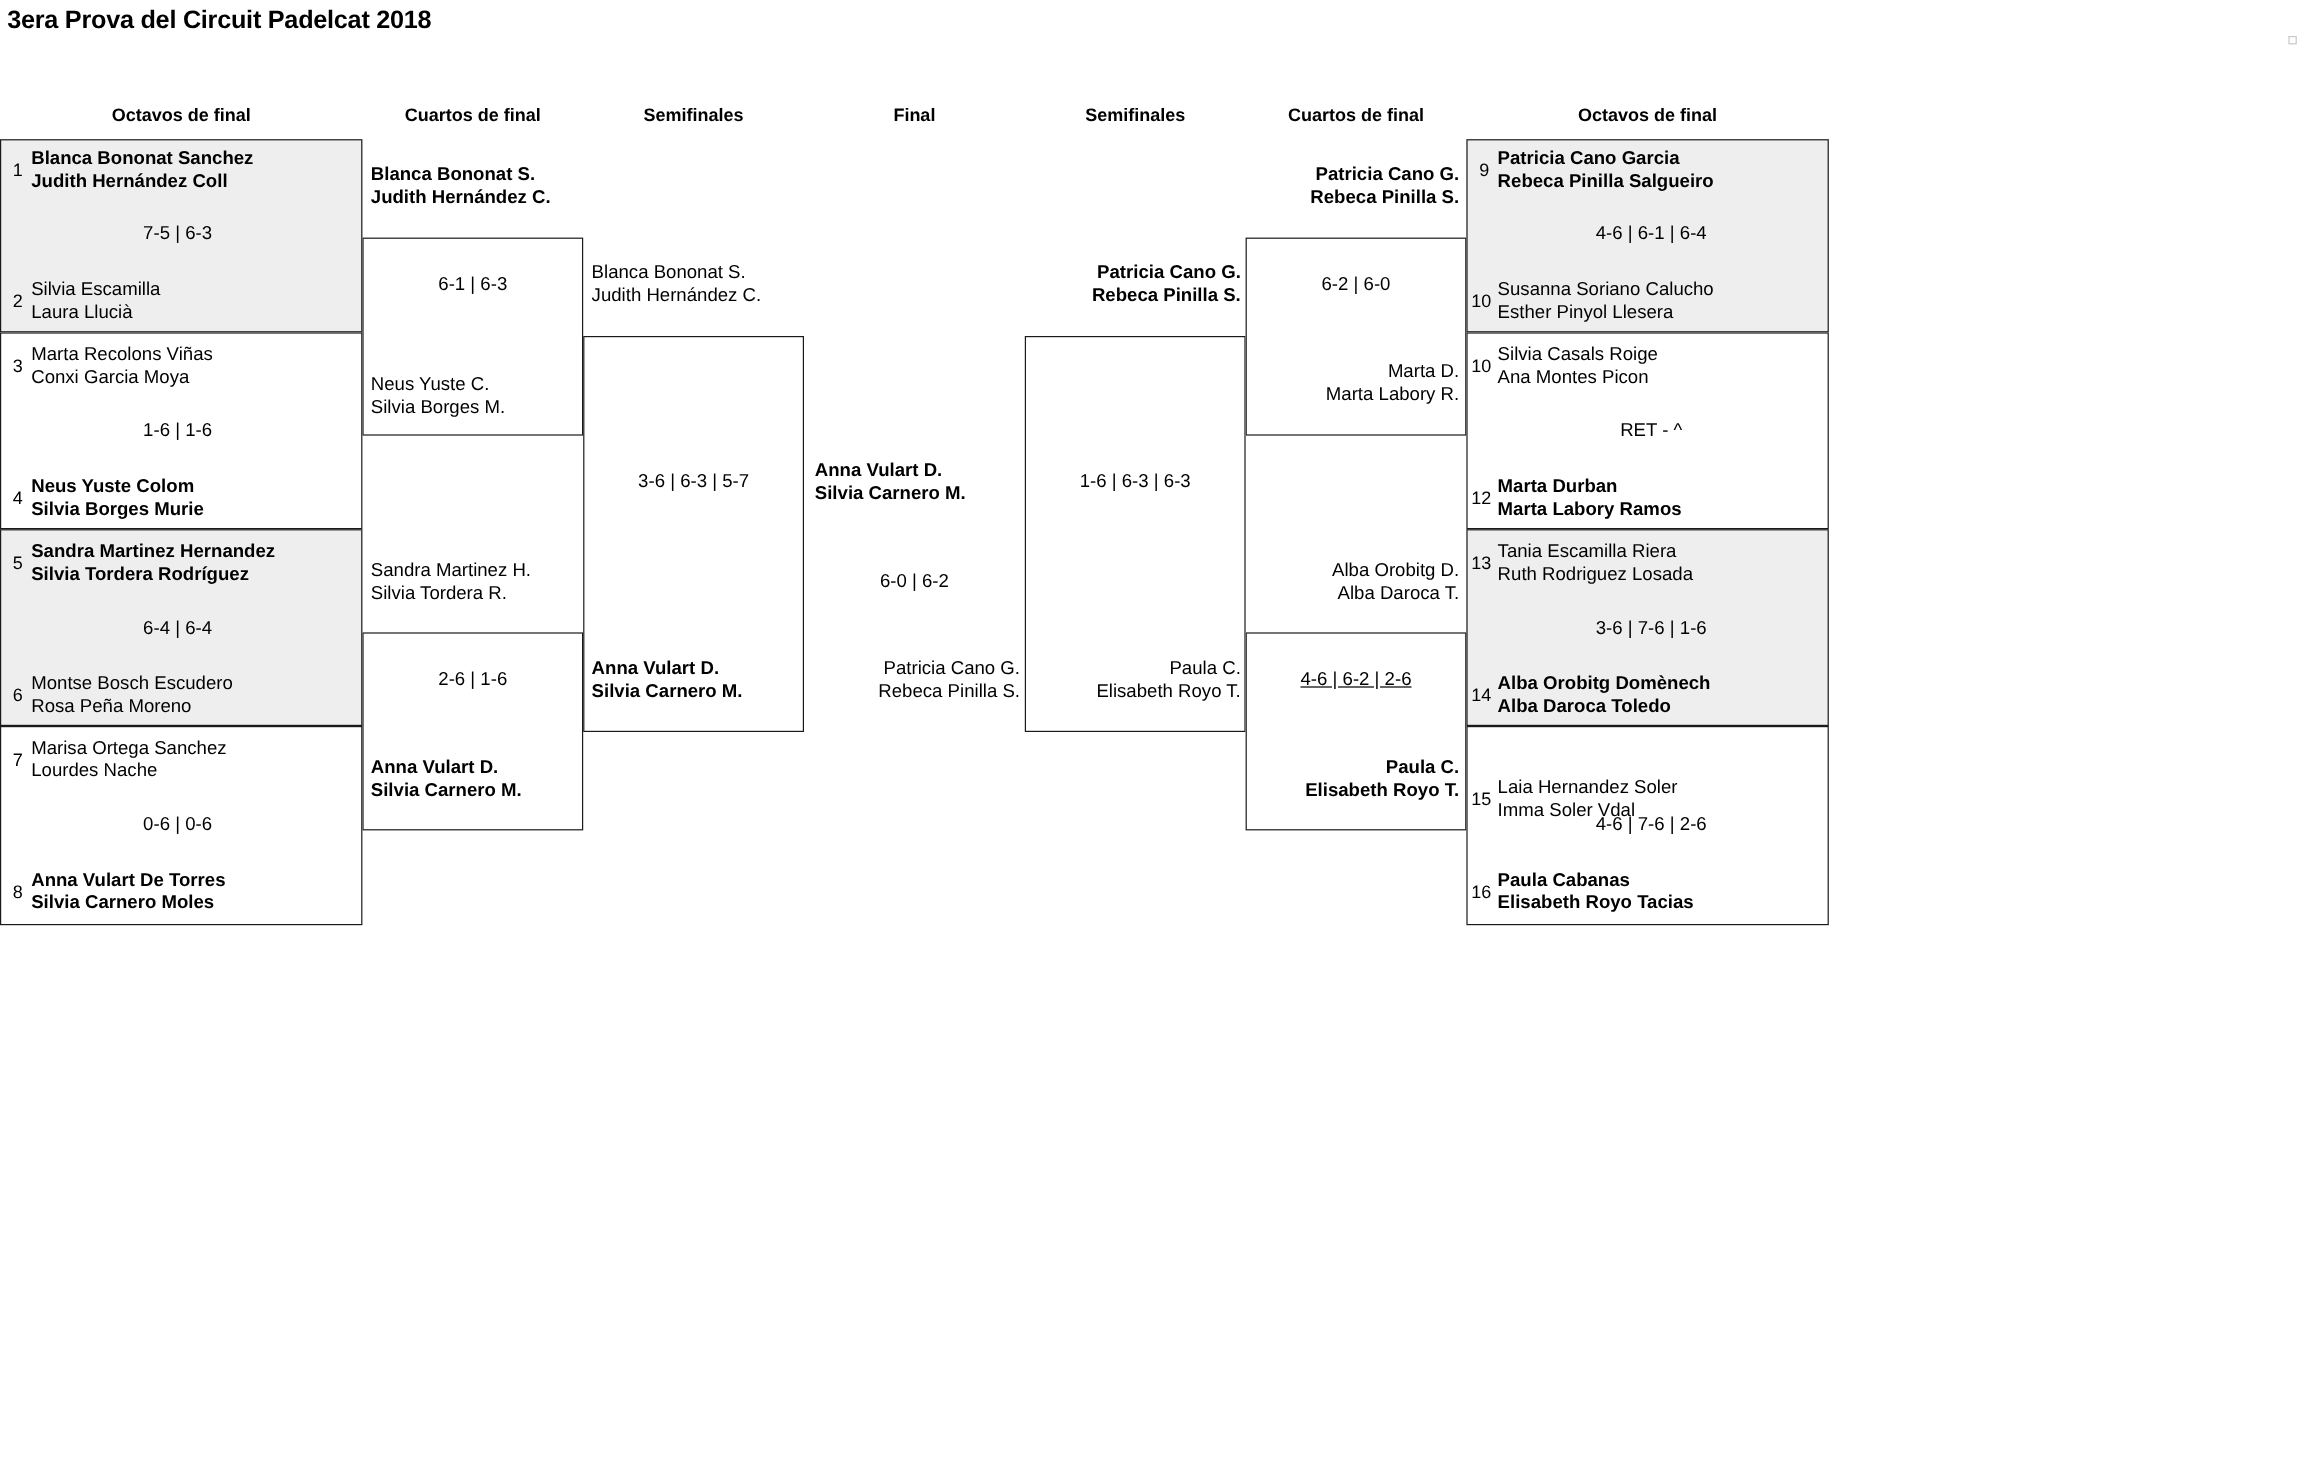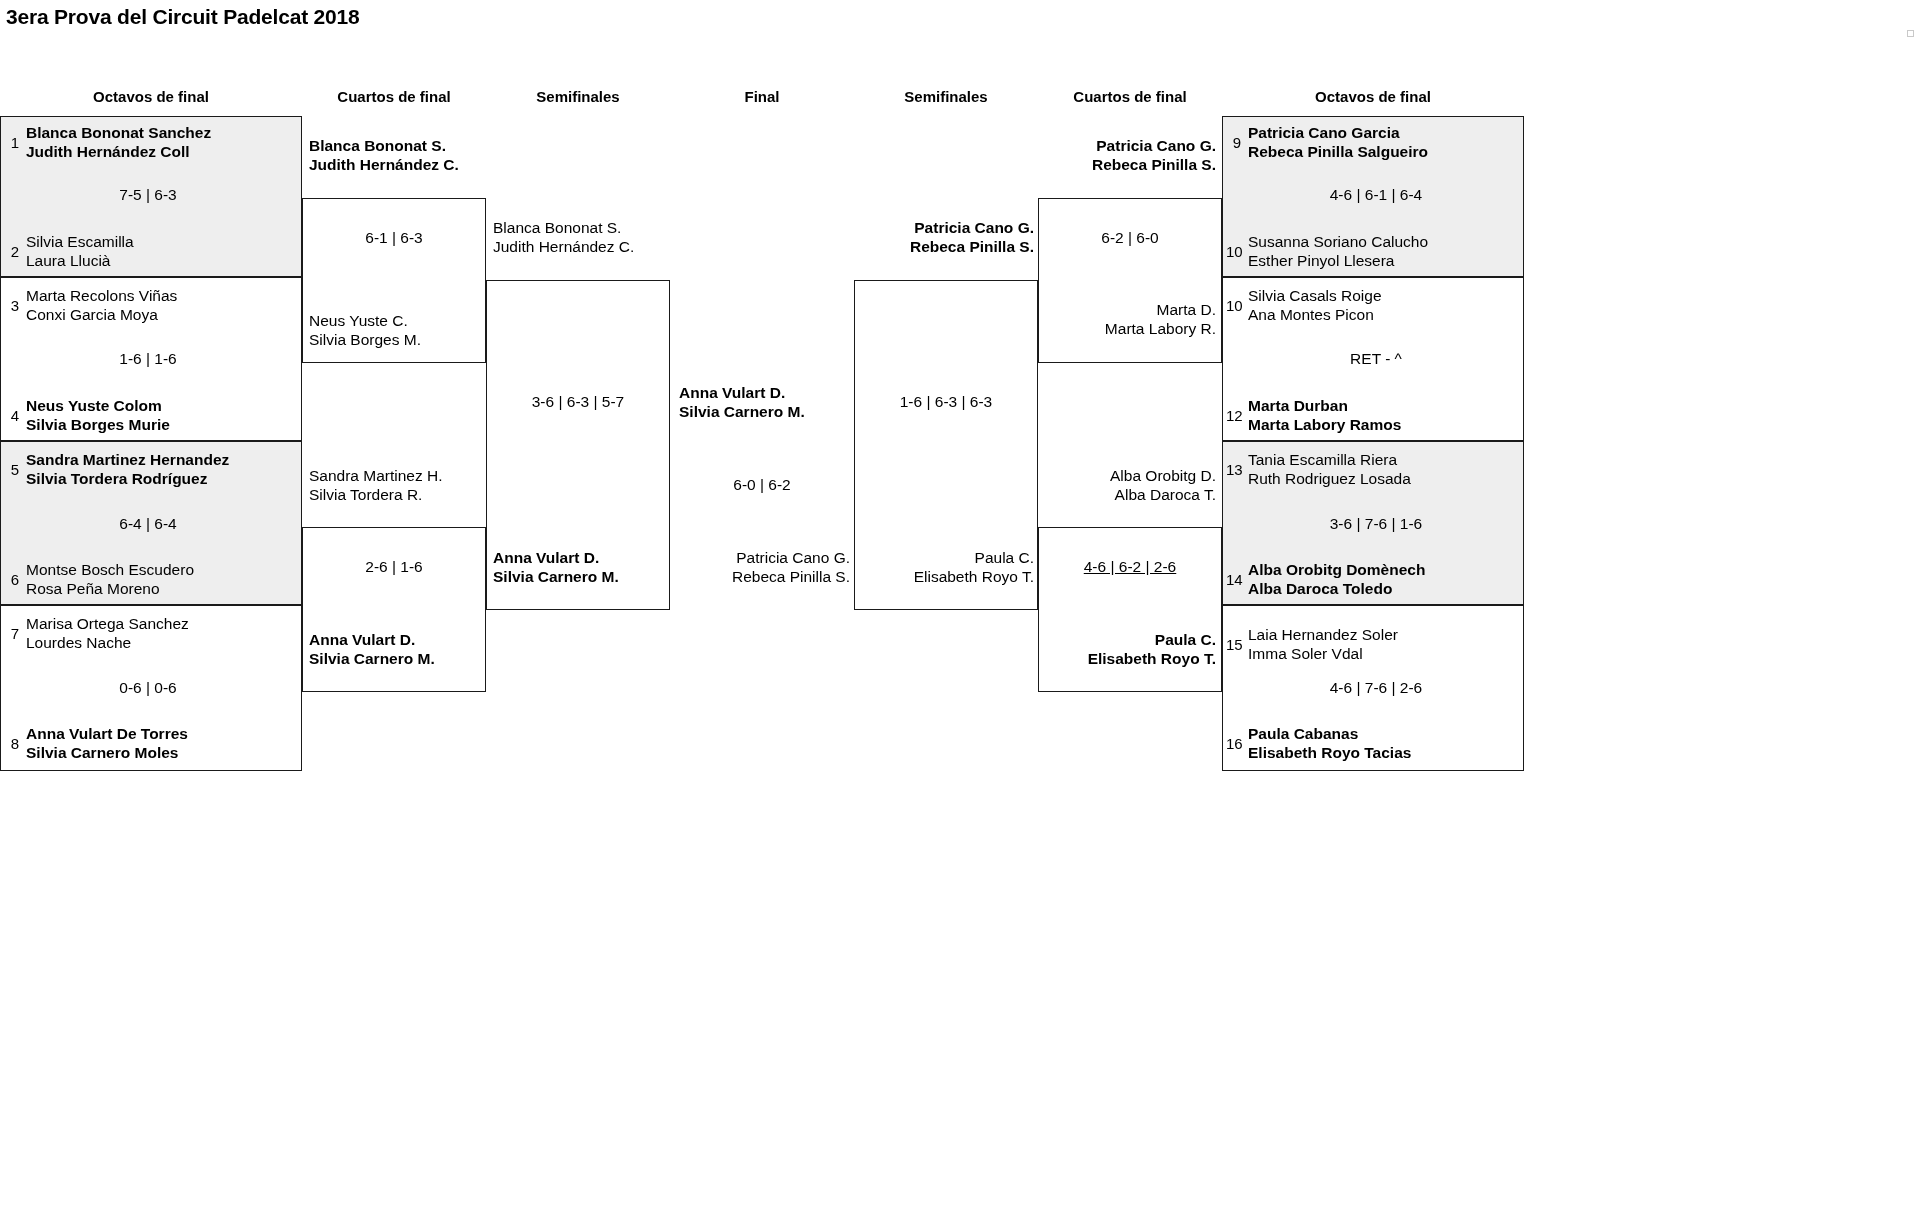--- a/index.html
+++ b/index.html
@@ -293,21 +293,21 @@
   </div>
   <div class="score c" style="left:1228px; top:515px; width:296px;">3-6 | 7-6 | 1-6</div>
   <div class="seedrow" style="left:1226px; top:561px;">
     <span class="seednum">14</span>
     <span class="names bold">
       <span class="n">Alba Orobitg Domènech</span>
       <span class="n">Alba Daroca Toledo</span>
     </span>
   </div>
 
-  <div class="seedrow" style="left:1226px; top:626px;">
+  <div class="seedrow" style="left:1226px; top:648px;">
     <span class="seednum">15</span>
     <span class="names">
       <span class="n">Laia Hernandez Soler</span>
       <span class="n">Imma Soler Vdal</span>
     </span>
   </div>
   <div class="score c" style="left:1228px; top:679px; width:296px;">4-6 | 7-6 | 2-6</div>
   <div class="seedrow" style="left:1226px; top:725px;">
     <span class="seednum">16</span>
     <span class="names bold">

